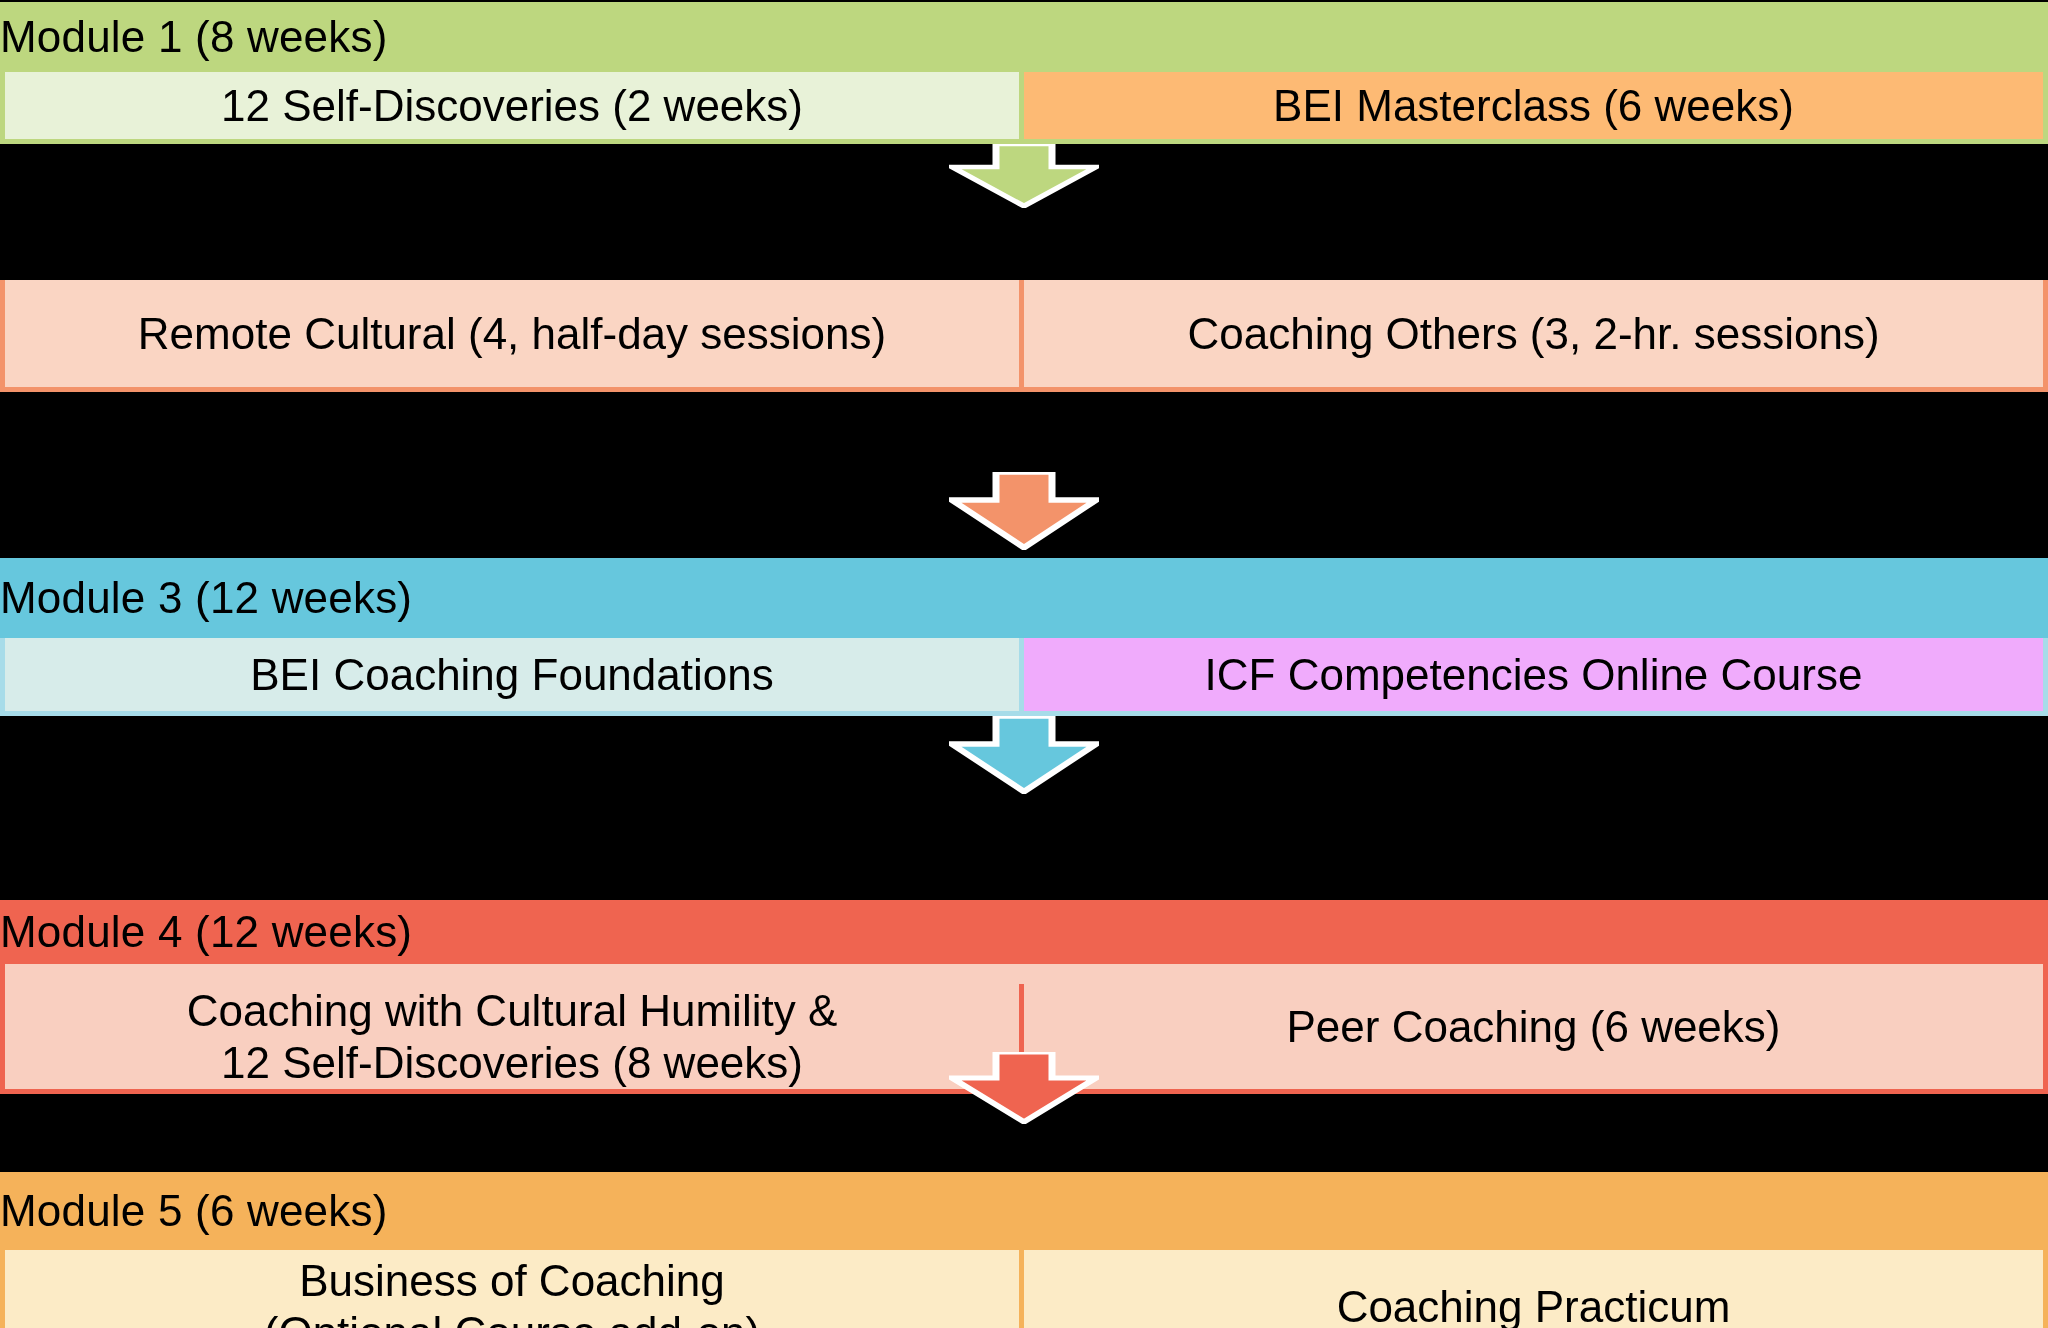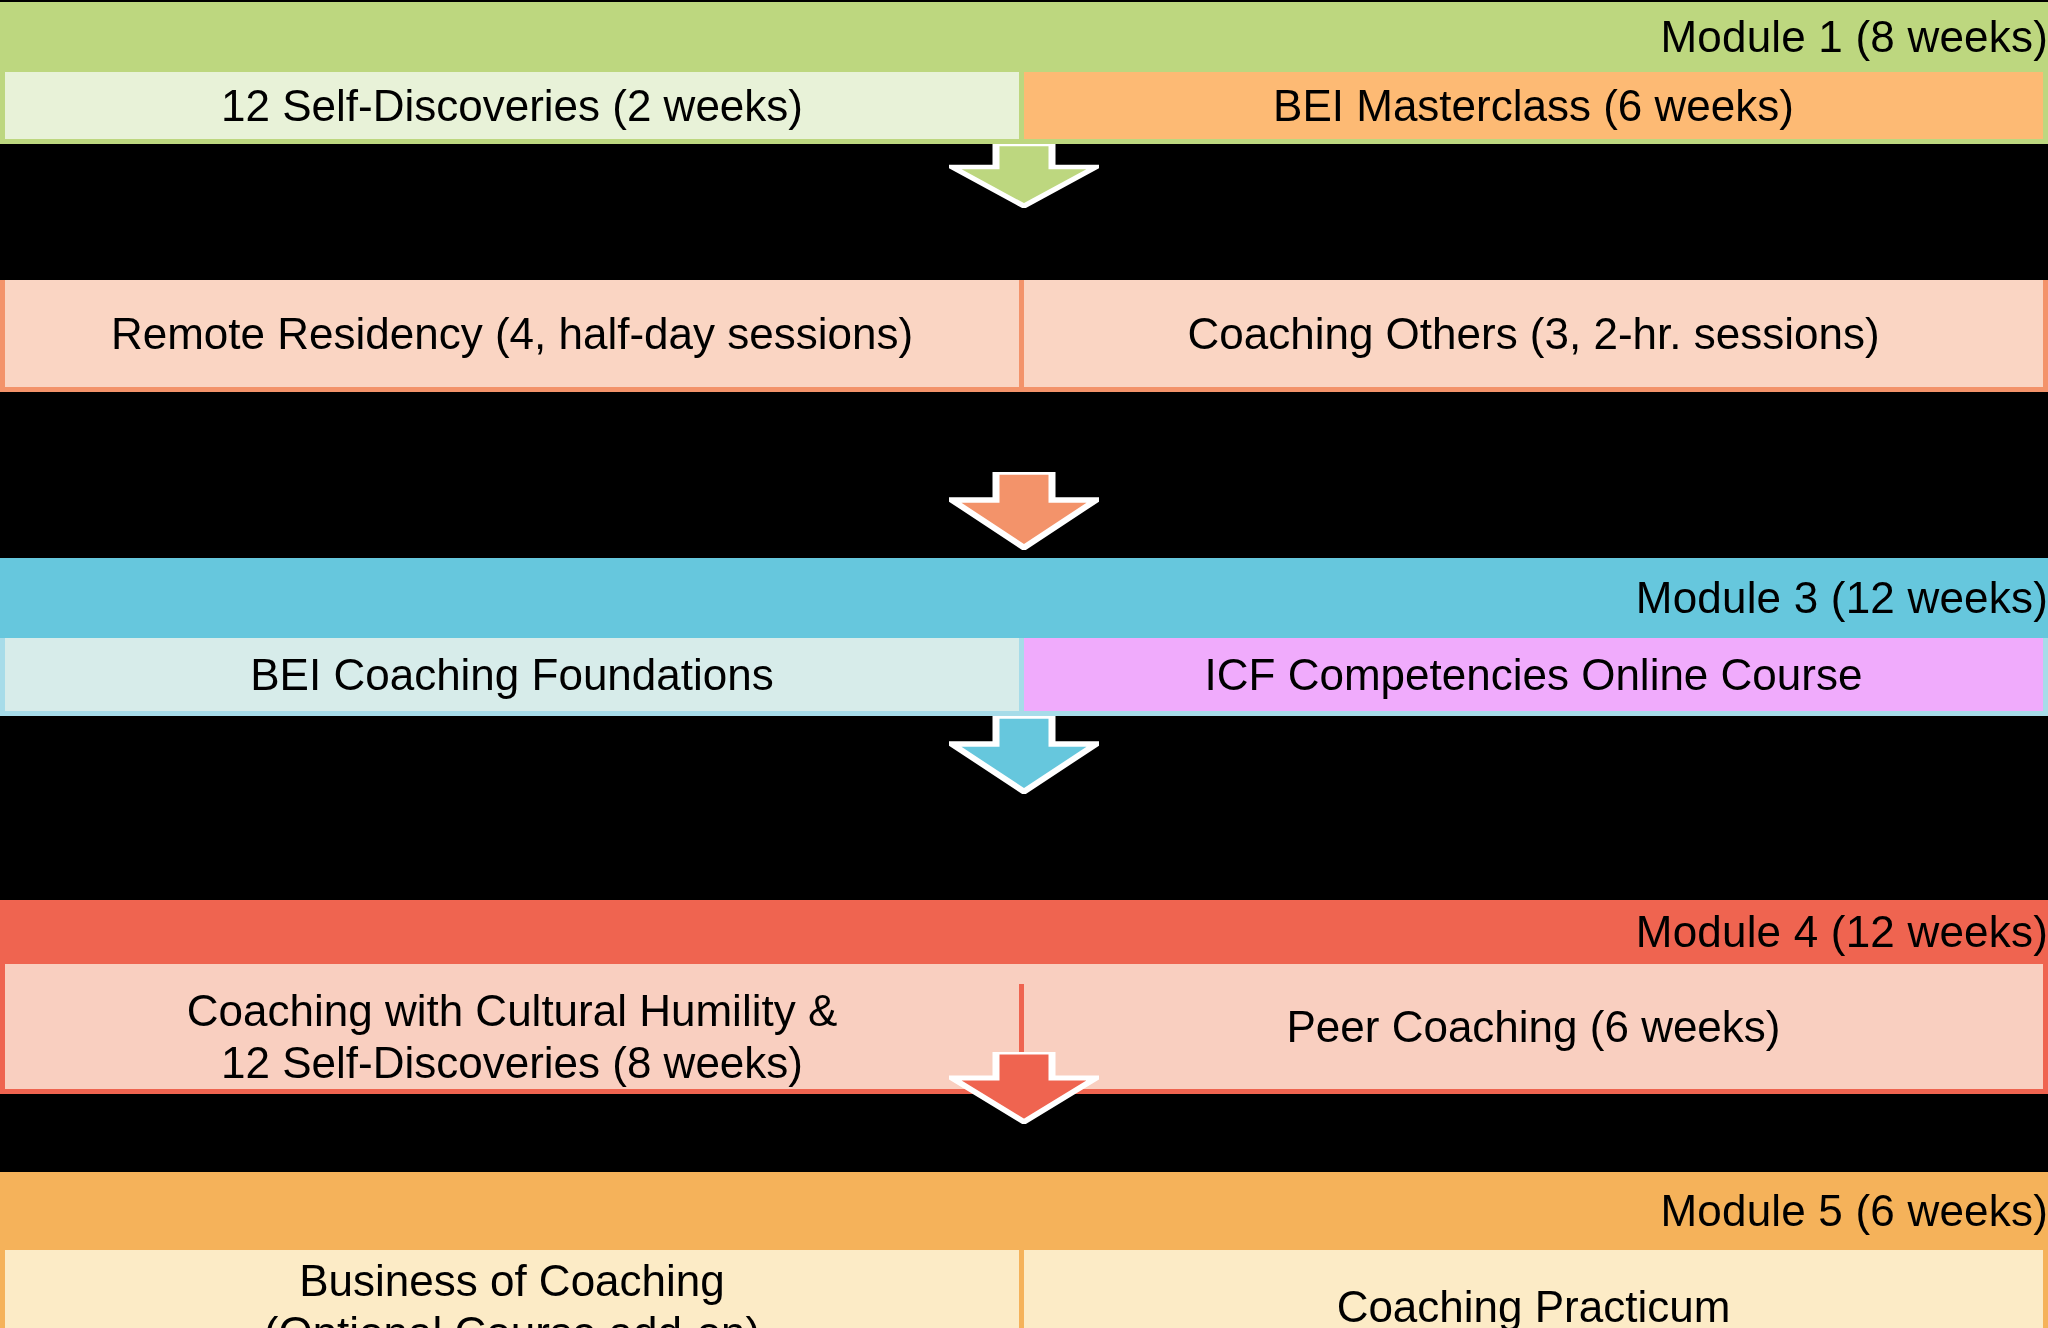--- a/index.html
+++ b/index.html
@@ -28,21 +28,21 @@
     left: 0;
     width: 2048px;
     box-sizing: border-box;
   }
 
   .module-header {
     box-sizing: border-box;
     width: 100%;
     display: flex;
     align-items: center;
-    justify-content: flex-end;
+    justify-content: flex-start;
     color: #000000;
     font-size: 44px;
     line-height: 1.05;
     letter-spacing: 0.2px;
     white-space: pre;
   }
 
   .module-row {
     box-sizing: border-box;
     width: 100%;
@@ -96,21 +96,21 @@
     </div>
   </div>
   <div class="arrow-wrap" style="top: 144px; height: 64px;">
     <svg viewBox="0 0 150 100" preserveAspectRatio="none">
       <polygon points="47,0 103,0 103,36 147,36 75,97 3,36 47,36" stroke="#FFFFFF" stroke-width="7" stroke-linejoin="miter" fill="#BDD77F"></polygon>
     </svg>
   </div>
 
   <div class="module" style="top: 280px;">
     <div class="module-row" style="height: 112px; background: rgb(250, 213, 195); border-width: 0px 5px 5px; border-top-style: initial; border-right-style: solid; border-bottom-style: solid; border-left-style: solid; border-top-color: initial; border-right-color: rgb(243, 147, 106); border-bottom-color: rgb(243, 147, 106); border-left-color: rgb(243, 147, 106); border-image: initial;">
-      <div class="module-cell left" style="background: rgb(250, 213, 195); border-right-color: rgb(243, 147, 106);">Remote Residency (4, half-day sessions)</div>
+      <div class="module-cell left" style="background: rgb(250, 213, 195); border-right-color: rgb(243, 147, 106);">Remote Cultural (4, half-day sessions)</div>
       <div class="module-cell right" style="background: rgb(250, 213, 195);">Coaching Others (3, 2-hr. sessions)</div>
     </div>
   </div>
   <div class="arrow-wrap" style="top: 472px; height: 78px;">
     <svg viewBox="0 0 150 100" preserveAspectRatio="none">
       <polygon points="47,0 103,0 103,36 147,36 75,97 3,36 47,36" stroke="#FFFFFF" stroke-width="7" stroke-linejoin="miter" fill="#F3936A"></polygon>
     </svg>
   </div>
 
   <div class="module" style="top: 558px;">

